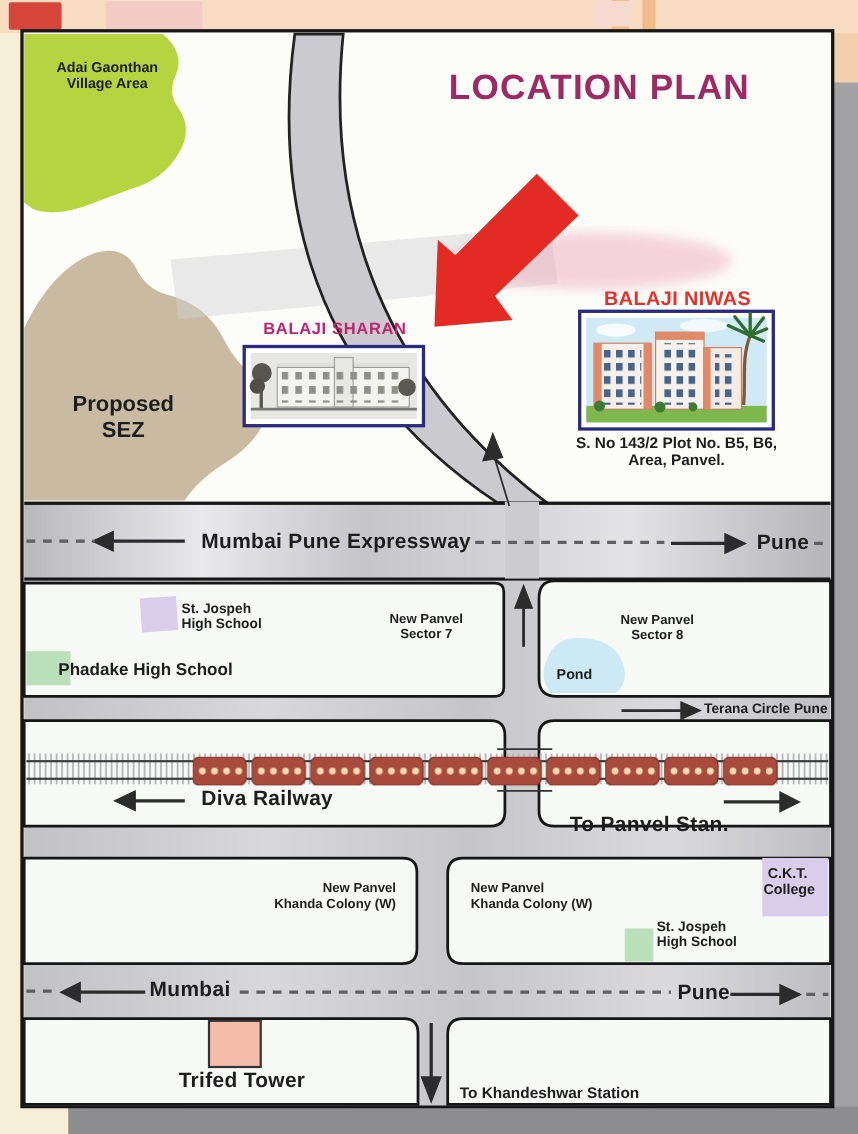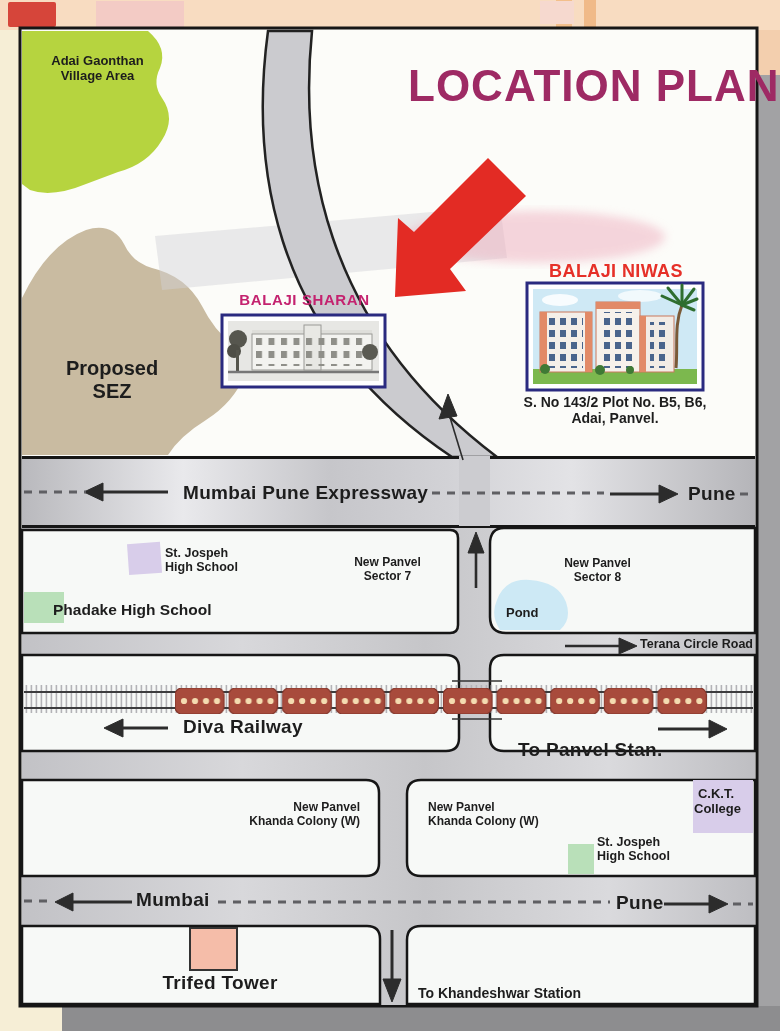--- a/index.html
+++ b/index.html
@@ -2,21 +2,21 @@
 <html><head>
 <meta charset="utf-8">
 <style>
   html,body{margin:0;padding:0;background:#e8e0cc;}
   .page{position:relative;width:780px;height:1031px;overflow:hidden;
         font-family:"Liberation Sans","DejaVu Sans",sans-serif;background:#f6eed6;}
   svg.base{position:absolute;left:0;top:0;}
   .lbl{position:absolute;font-weight:bold;color:#1d1d1d;white-space:nowrap;line-height:1.15;}
   .center{text-align:center;}
   .right{text-align:right;}
-  .title{font-size:44px;font-weight:800;color:#9e2a64;letter-spacing:1px;}
+  .title{font-size:32px;font-weight:800;color:#9e2a64;letter-spacing:1px;}
   .sharan{font-size:15px;font-weight:700;color:#c4226f;letter-spacing:.6px;}
   .niwas{font-size:18px;font-weight:800;color:#e63028;letter-spacing:.4px;}
   .big{font-size:19px;letter-spacing:.3px;}
   .med{font-size:12px;}
   .med2{font-size:15.5px;}
   .small{font-size:12.5px;}
   .addr{font-size:14px;}
 </style>
 </head>
 <body>
@@ -227,21 +227,21 @@
   <div>Proposed</div>
   <div>SEZ</div>
 </div>
 
 <div class="lbl sharan center" style="left:222px;top:291px;width:165px;">BALAJI SHARAN</div>
 
 <div class="lbl niwas center" style="left:527px;top:261px;width:178px;">BALAJI NIWAS</div>
 
 <div class="lbl addr center" style="left:505px;top:394px;width:220px;">
   <div>S. No 143/2 Plot No. B5, B6,</div>
-  <div>Adai, Panvel.</div>
+  <div>Area, Panvel.</div>
 </div>
 
 <div class="lbl big" style="left:183px;top:482px;">Mumbai Pune Expressway</div>
 <div class="lbl big" style="left:688px;top:483px;">Pune</div>
 
 <div class="lbl small" style="left:165px;top:546px;">
   <div>St. Jospeh</div>
   <div>High School</div>
 </div>
 
@@ -250,21 +250,21 @@
   <div>Sector 7</div>
 </div>
 
 <div class="lbl med center" style="left:540px;top:557px;width:115px;">
   <div>New Panvel</div>
   <div>Sector 8</div>
 </div>
 
 <div class="lbl med2" style="left:53px;top:601px;text-align:right;">Phadake High School</div>
 <div class="lbl" style="left:506px;top:606px;font-size:13px;">Pond</div>
-<div class="lbl small" style="left:640px;top:637px;">Terana Circle Road</div>
+<div class="lbl small" style="left:640px;top:637px;">Terana Circle Pune</div>
 
 <div class="lbl big" style="left:183px;top:716px;">Diva Railway</div>
 <div class="lbl big" style="left:518px;top:718px;margin-top:21px;">To Panvel Stan.</div>
 
 <div class="lbl med right" style="left:198px;top:801px;width:162px;">
   <div>New Panvel</div>
   <div>Khanda Colony (W)</div>
 </div>
 
 <div class="lbl med" style="left:428px;top:801px;">

